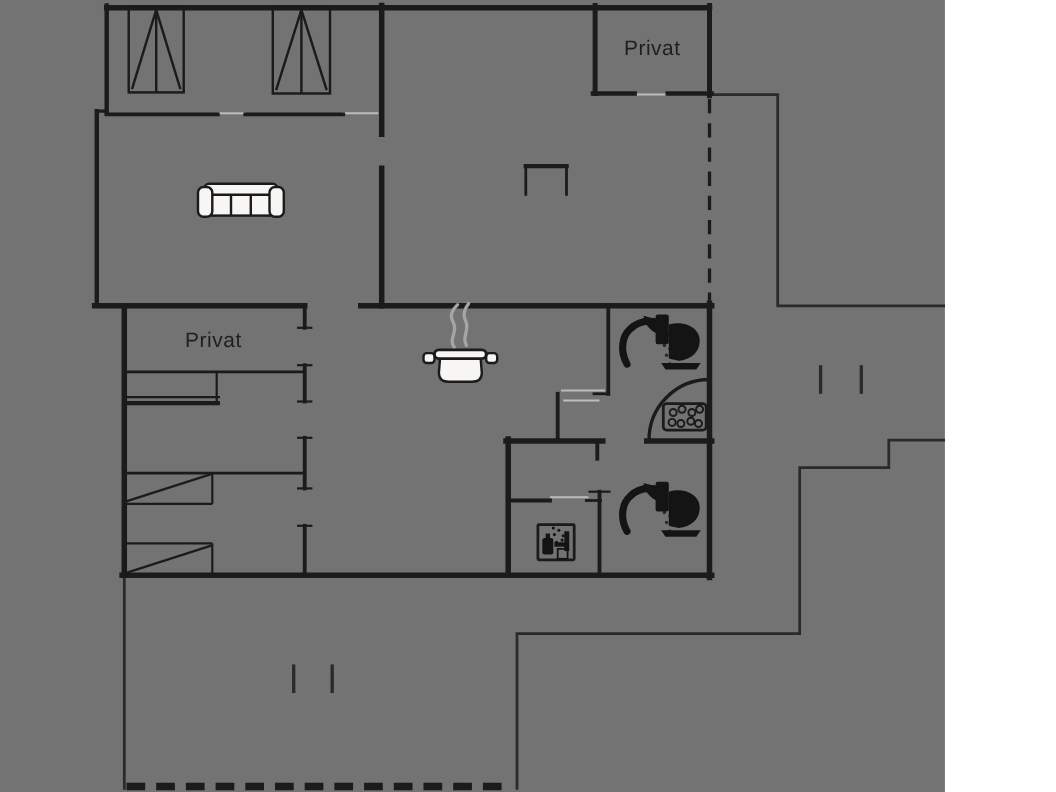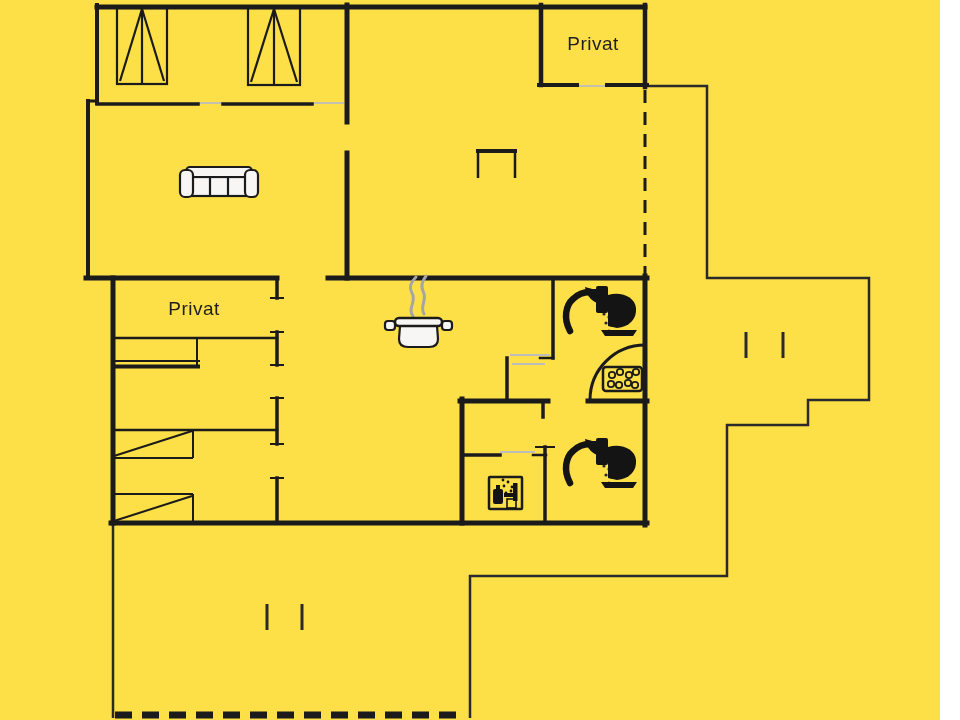--- a/index.html
+++ b/index.html
@@ -1,16 +1,16 @@
 <!DOCTYPE html>
 <html><head>
 <meta charset="utf-8">
 <style>
   html,body{margin:0;padding:0;background:#ffffff;}
-  .canvas{position:relative;width:940px;height:720px;background:#fde047;overflow:hidden;
+  .canvas{position:relative;width:859px;height:720px;background:#737373;overflow:hidden;
           font-family:"Liberation Sans", sans-serif;}
   svg{position:absolute;left:0;top:0;}
   text.room-label{font-family:"Liberation Sans", sans-serif;font-size:19px;fill:#1f1f1f;letter-spacing:.5px;}
 </style>
 </head>
 <body>
 
 <div class="canvas">
 <svg width="960" height="720" viewBox="0 0 960 720">
 

